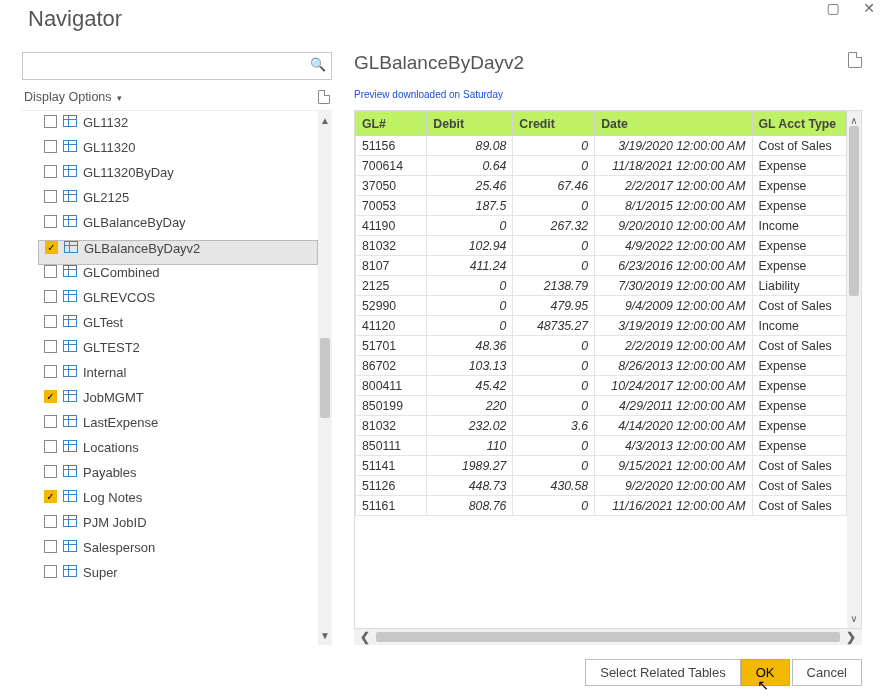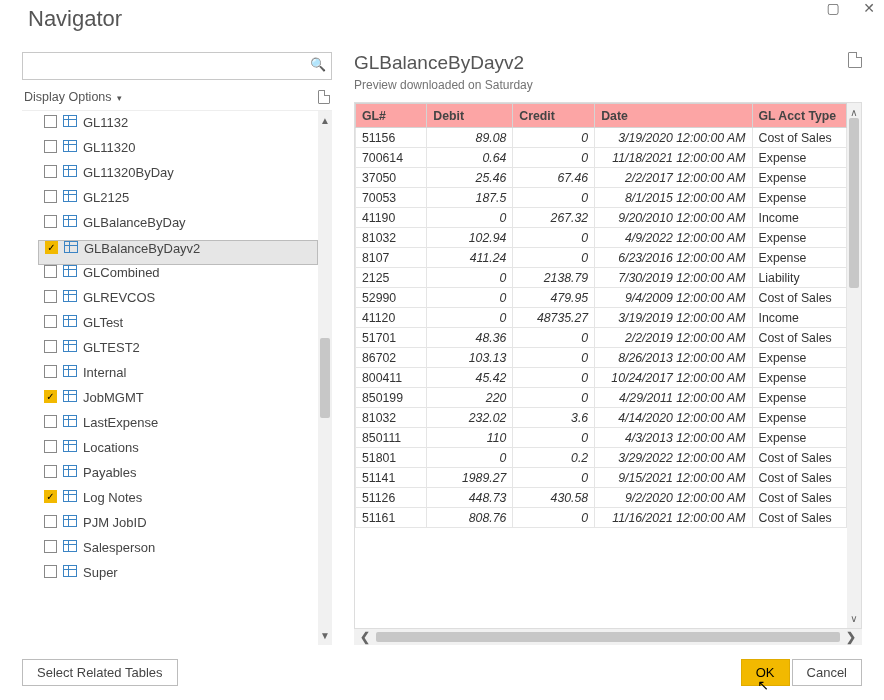--- a/index.html
+++ b/index.html
@@ -136,35 +136,35 @@
     border-left:1px solid #3b84c4;
   }
   .tree-item .label { font-size:13px; color:#444; }
   
   .right { flex:1; display:flex; flex-direction:column; min-width:0;}
   .right-head { display:flex; align-items:flex-start; justify-content:space-between;}
   .right-head h2{
     margin:0; font-weight:400; font-size:19px; color:#555;
   }
   .right-head .sub{
-    font-size:12px; color:#737373; margin:4px 0 10px;
+    font-size:10px; color:#1d4ed8; margin:15px 0 10px;
   }
   .grid-wrap{
     flex:1; border:1px solid #ddd;
     display:flex; min-height:0; overflow:hidden;
   }
   .grid{
     flex:1; overflow:hidden;
   }
   table{
     border-collapse:collapse; width:100%; table-layout:fixed;
     font-size:12.3px;
   }
   thead th{
-    background:#fca5a5; border:1px solid #d4d4d4;
+    background:#bef264; border:1px solid #d4d4d4;
     text-align:left; padding:4px 6px; font-weight:600; color:#444;
     height:24px;
   }
   tbody td{
     border:1px solid #e5e5e5; padding:2px 6px; height:20px;
     white-space:nowrap; overflow:hidden; text-overflow:ellipsis;
   }
   td.num{ text-align:right; font-style:italic; }
   td.dt{ text-align:right; font-style:italic; }
   .col-gl{width:68px;} .col-deb{width:82px;} .col-cred{width:78px;}
@@ -178,21 +178,21 @@
   .grid-scroll .arrow{ font-size:10px; color:#666;}
   .hscroll{
     height:16px; background:#f1f1f1;
     display:flex; align-items:center; justify-content: space-between;
     padding:0 6px;
   }
   .hscroll .arrow{ font-size:12px; color:#666; font-weight:bold;}
   .hscroll .track{ flex:1; height:10px; margin:0 6px; background:#c7c7c7; border-radius:2px;}
   
   .footer{
-    display:flex; align-items:center; justify-content:space-between;
+    display:flex; align-items:center; justify-content:flex-end;
     padding:14px 22px;
   }
   .btn{
     border:1px solid #bcbcbc; background:#fff;
     padding:5px 14px; font-size:13px; cursor:pointer;
     color:#444;
   }
   .btn.primary{
     background:#f2b900; border-color:#e0ab00; color:#000;
     position:relative;
@@ -475,27 +475,20 @@
                   <td>Expense</td>
                 </tr>
                 <tr>
                   <td>850111</td>
                   <td class="num">110</td>
                   <td class="num">0</td>
                   <td class="dt">4/3/2013 12:00:00 AM</td>
                   <td>Expense</td>
                 </tr>
                 <tr>
-                  <td>51801</td>
-                  <td class="num">0</td>
-                  <td class="num">0.2</td>
-                  <td class="dt">3/29/2022 12:00:00 AM</td>
-                  <td>Cost of Sales</td>
-                </tr>
-                <tr>
                   <td>51141</td>
                   <td class="num">1989.27</td>
                   <td class="num">0</td>
                   <td class="dt">9/15/2021 12:00:00 AM</td>
                   <td>Cost of Sales</td>
                 </tr>
                 <tr>
                   <td>51126</td>
                   <td class="num">448.73</td>
                   <td class="num">430.58</td>

